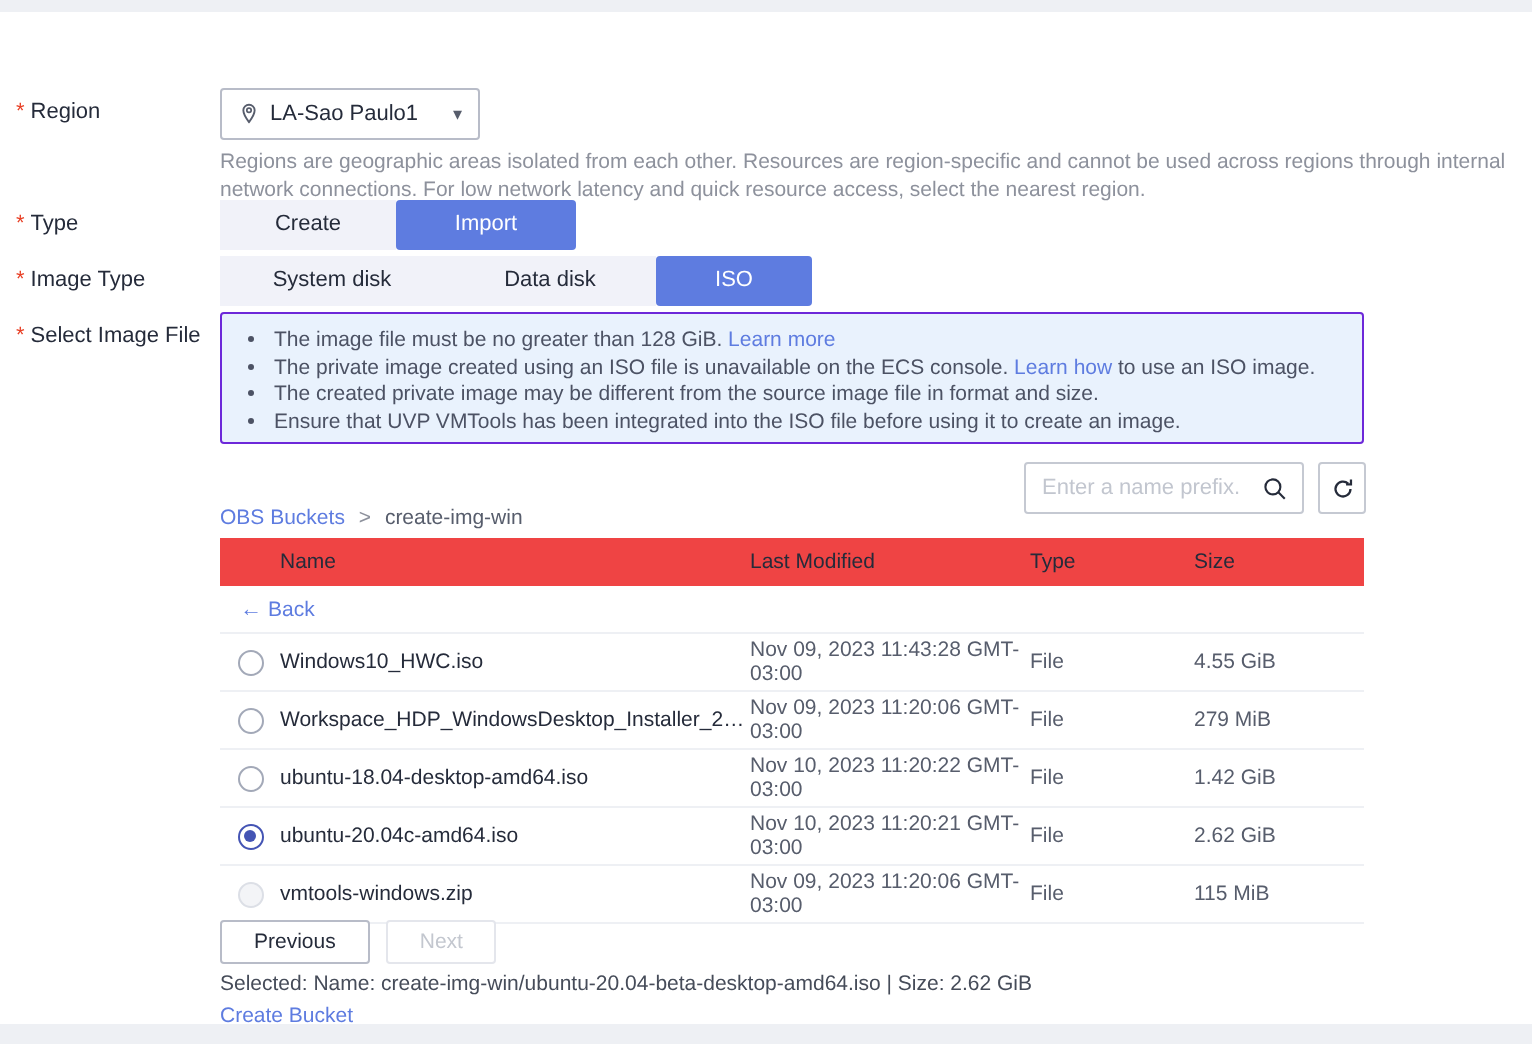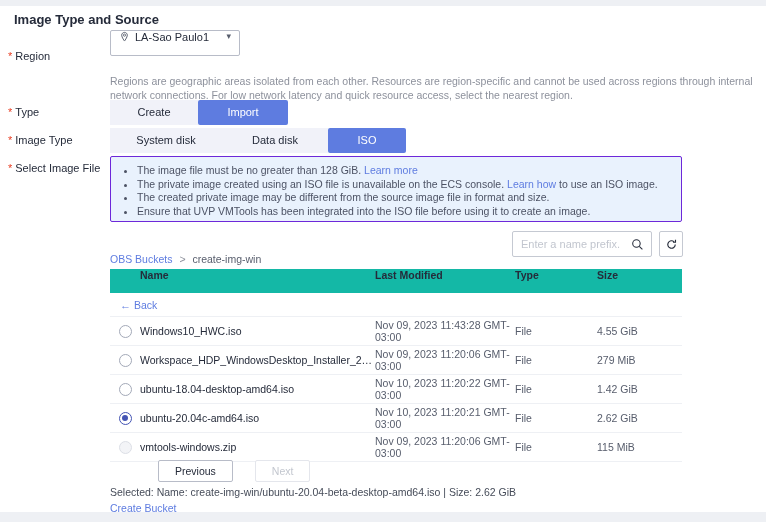--- a/index.html
+++ b/index.html
@@ -4,22 +4,22 @@
 <style>
   html,body{margin:0;padding:0;}
   body{background:#eef0f4;font-family:"Liberation Sans", sans-serif;}
   #screen{position:relative;width:766px;height:522px;background:#eef0f4;overflow:hidden;}
   #card{position:absolute;left:0;top:6px;width:766px;height:506px;background:#ffffff;}
   .abs{position:absolute;}
   .page-title{left:14px;top:12px;font-size:13px;font-weight:bold;color:#252b3a;}
   .flabel{left:8px;font-size:11px;color:#252b3a;white-space:nowrap;}
   .req{color:#e84026;margin-right:3px;}
   
-  .select-box{left:110px;top:30px;width:130px;height:26px;border:1px solid #b8bcc8;border-radius:2px;
-    display:flex;padding:0 8px;box-sizing:border-box;background:#fff;cursor:pointer;}
+  .select-box{left:110px;top:44px;width:130px;height:26px;border:1px solid #b8bcc8;border-radius:2px;
+    display:flex;align-items:center;padding:0 8px;box-sizing:border-box;background:#fff;cursor:pointer;}
   .select-box .val{font-size:11px;color:#252b3a;margin-left:5px;flex:1;}
   .caret{font-size:9px;color:#575d6c;}
   .help-text{left:110px;top:75px;width:652px;font-size:10.5px;line-height:13.5px;color:#8d919c;}
   
   .seg-group{display:flex;}
   .seg{border:none;margin:0;padding:0 14px;height:25px;line-height:25px;font-size:11px;
     font-family:"Liberation Sans",sans-serif;background:#f1f2f9;color:#252b3a;cursor:pointer;text-align:center;}
   .seg.selected{background:#5e7ce0;color:#ffffff;border-radius:2px;}
   
   .info-box{left:110px;top:156px;width:572px;height:66px;background:#e9f2fd;border:1px solid #6d28d9;
@@ -35,51 +35,50 @@
   .search-wrap input{border:none;outline:none;flex:1;min-width:0;font-size:11px;padding:0 4px 0 8px;
     font-family:"Liberation Sans",sans-serif;color:#252b3a;background:transparent;}
   .search-wrap input::placeholder{color:#c2c6cf;}
   .icon-btn{left:659px;top:231px;width:24px;height:26px;border:1px solid #c5c9d2;border-radius:2px;
     box-sizing:border-box;background:#fff;display:flex;align-items:center;justify-content:center;cursor:pointer;padding:0;}
   
   .breadcrumb{left:110px;top:253px;font-size:10.5px;color:#575d6c;}
   .breadcrumb .sep{margin:0 4px;color:#8d919c;}
   
   .table{left:110px;top:269px;width:572px;}
-  .thead{display:flex;background:#14b8a6;height:24px;align-items:flex-start;font-size:10.5px;font-weight:bold;color:#252b3a;}
+  .thead{display:flex;background:#ef4444;height:24px;align-items:center;font-size:10.5px;font-weight:normal;color:#252b3a;}
   .c-radio{width:30px;display:flex;justify-content:center;align-items:center;flex:none;}
   .c-name{width:235px;flex:none;white-space:nowrap;overflow:hidden;text-overflow:ellipsis;}
   .c-mod{width:140px;flex:none;}
   .c-type{width:82px;flex:none;}
   .c-size{flex:1;}
   .back-row{height:24px;display:flex;align-items:center;border-bottom:1px solid #eef0f4;padding-left:10px;box-sizing:border-box;}
   .back-link{font-size:10.5px;color:#5e7ce0;cursor:pointer;display:flex;align-items:center;gap:3px;}
   .back-arrow{font-size:11px;}
   .trow{display:flex;height:28px;align-items:center;border-bottom:1px solid #eef0f4;font-size:10.5px;color:#575d6c;cursor:pointer;}
   .trow .c-name{color:#252b3a;}
   .radio{width:11px;height:11px;border:1px solid #a3a9b8;border-radius:50%;background:#fff;display:inline-block;position:relative;box-sizing:content-box;}
   .radio.checked{border-color:#4454b4;}
   .radio.checked::after{content:"";position:absolute;left:2.5px;top:2.5px;width:6px;height:6px;border-radius:50%;background:#4454b4;}
   .radio.disabled{border-color:#dcdfe6;background:#f3f4f7;}
   
   .pag-btn{height:22px;padding:0 16px;font-size:10.5px;font-family:"Liberation Sans",sans-serif;
     background:#fff;border:1px solid #b8bcc8;border-radius:2px;color:#252b3a;cursor:pointer;}
   .pag-btn.disabled{border-color:#e4e6ec;color:#c3c7cf;cursor:default;}
-  #pagination{left:110px;top:460px;display:flex;gap:22px;margin-left:48px;}
+  #pagination{left:110px;top:460px;display:flex;gap:8px;}
   .summary{left:110px;top:486px;font-size:10.5px;color:#464c59;}
   .create-bucket{left:110px;top:502px;font-size:10.5px;}
   svg{display:block;}
 </style>
 </head>
 <body>
 
 <div id="screen">
   <div id="card"></div>
 
-  <div class="abs page-title">Image Type and Source</div>
 
   <div class="abs flabel" style="top:50px;">
     <span class="req">*</span><span>Region</span>
   </div>
   <div class="abs select-box">
     <span>
       <svg width="11" height="13" viewBox="0 0 14 16">
           <path d="M7 1.5C5 1.5 3.4 3.1 3.4 5C3.4 7.8 7 12.5 7 12.5S10.6 7.8 10.6 5C10.6 3.1 9 1.5 7 1.5Z" fill="none" stroke="#575d6c" stroke-width="1.2"></path>
           <circle cx="7" cy="5" r="1.4" fill="none" stroke="#575d6c" stroke-width="1.1"></circle>
         </svg>

